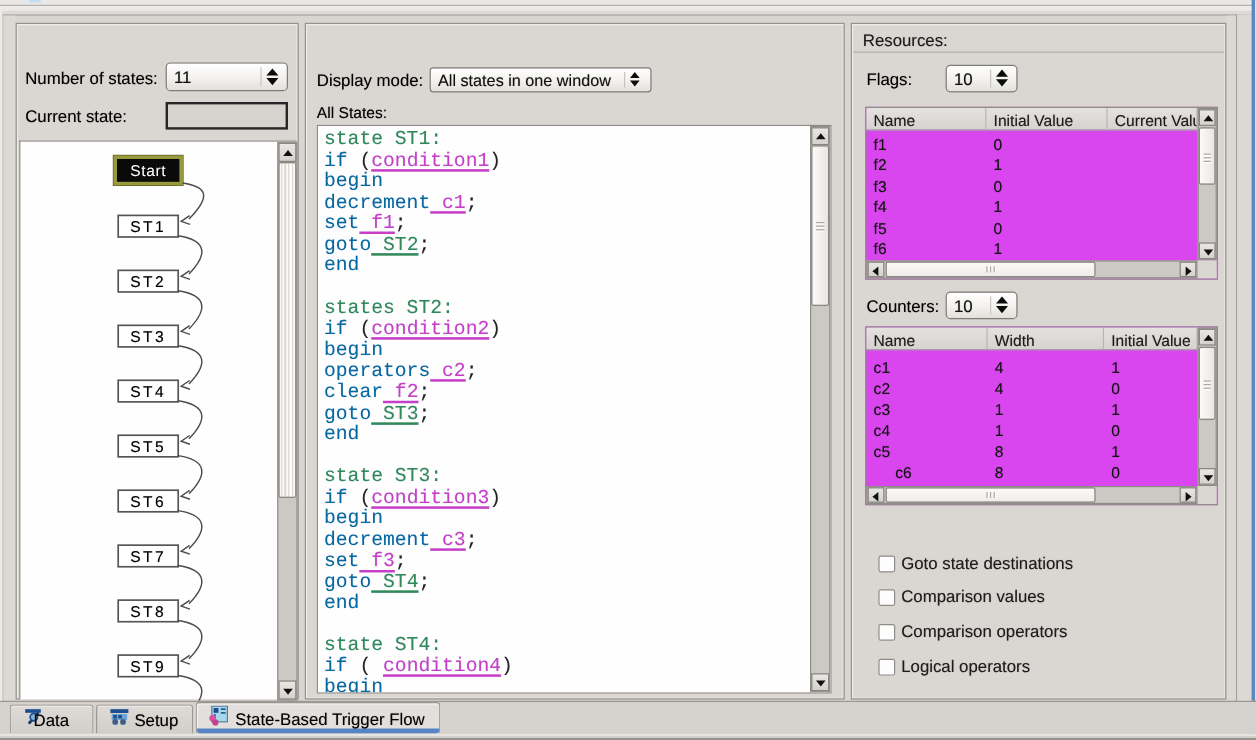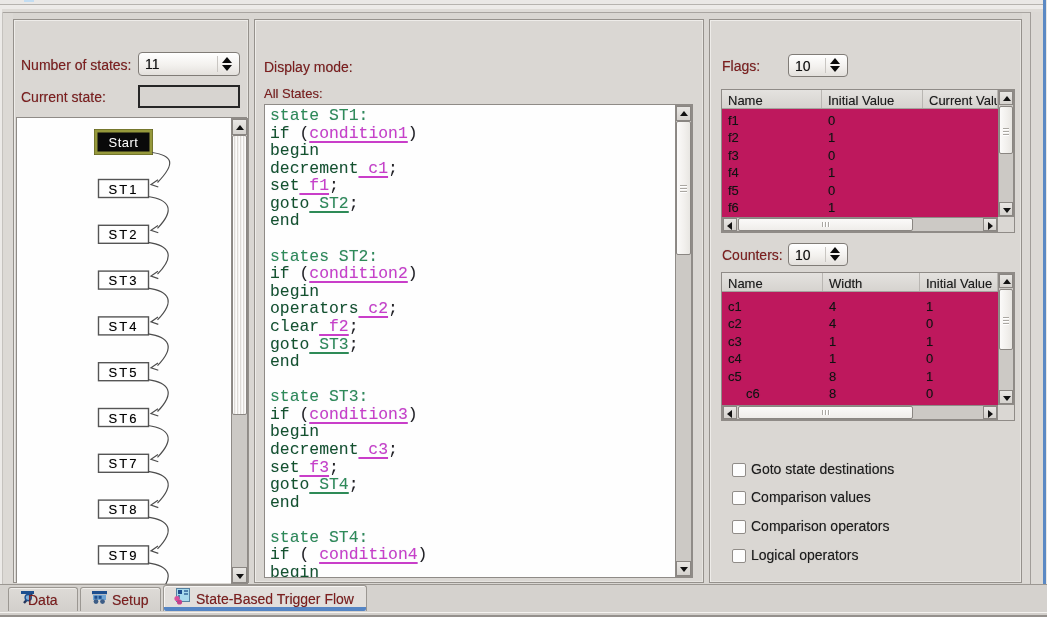--- a/index.html
+++ b/index.html
@@ -1,18 +1,18 @@
 <!DOCTYPE html>
 <html><head><meta charset="utf-8">
 <style>
 *{margin:0;padding:0;box-sizing:border-box}
 html,body{width:1047px;height:617px;overflow:hidden}
 body{position:relative;background:#d9d6d2;font-family:"Liberation Sans",sans-serif;text-shadow:0 0 0.7px rgba(45,45,45,0.5)}
 .a{position:absolute}
-.lbl{position:absolute;font-size:14px;color:#7f1d1d;white-space:nowrap}
+.lbl{position:absolute;font-size:14px;color:#000000;white-space:nowrap}
 .sm{font-size:13px}
 .panel{position:absolute;background:#dad7d3;border:1px solid #95918c;box-shadow:inset 1px 1px 0 #eeece9,inset -1px -1px 0 #e6e4e0}
 .hdr{position:absolute;left:1px;right:1px;top:1px;height:23px;border-bottom:1px solid #b2afab}
 .hdr span{position:absolute;left:8px;top:4px;font-size:14px;color:#1c1c1c}
 .spin{position:absolute;background:linear-gradient(#ffffff,#f3f1ee 55%,#e3e0dc);border:1px solid #807c77;border-radius:4px}
 .spin .tx{position:absolute;left:6px;top:50%;transform:translateY(-50%);font-size:14px;color:#111}
 .spin .sep{position:absolute;right:21px;top:3px;bottom:3px;width:1px;background:#c9c6c2}
 .ar{position:absolute;right:6px;width:12px}
 .tu{position:absolute;left:1px;width:0;height:0;border-left:5px solid transparent;border-right:5px solid transparent;border-bottom:6px solid #0a0a0a}
 .td{position:absolute;left:1px;width:0;height:0;border-left:5px solid transparent;border-right:5px solid transparent;border-top:6px solid #0a0a0a}
@@ -20,31 +20,31 @@
 .sbv{position:absolute;background:#ccc9c5;border:1px solid #8f8b87}
 .sbtn{position:absolute;background:linear-gradient(#e9e7e4,#d5d2ce);border:1px solid #8a8682}
 .sth{position:absolute;background:linear-gradient(90deg,#fbfaf9,#f1efec 60%,#e8e6e2);border:1px solid #8a8682;border-radius:2px}
 .sthh{position:absolute;background:linear-gradient(#fbfaf9,#efedea);border:1px solid #8a8682;border-radius:2px}
 .grip i{position:absolute;left:3px;right:3px;height:1px;background:#aaa7a2;box-shadow:0 1px 0 #fff}
 .griph i{position:absolute;top:3px;bottom:3px;width:1px;background:#aaa7a2;box-shadow:1px 0 0 #fff}
 .tri-u{position:absolute;width:0;height:0;border-left:4px solid transparent;border-right:4px solid transparent;border-bottom:5px solid #111}
 .tri-d{position:absolute;width:0;height:0;border-left:4px solid transparent;border-right:4px solid transparent;border-top:5px solid #111}
 .tri-l{position:absolute;width:0;height:0;border-top:4px solid transparent;border-bottom:4px solid transparent;border-right:5px solid #111}
 .tri-r{position:absolute;width:0;height:0;border-top:4px solid transparent;border-bottom:4px solid transparent;border-left:5px solid #111}
-.tbl{position:absolute;background:#be185d;border:1px solid #8f8b87}
+.tbl{position:absolute;background:#d946ef;border:1px solid #8f8b87}
 .thead{position:absolute;left:0;right:0;top:0;background:linear-gradient(#e4e2df,#d6d3cf);border-bottom:1px solid #a5a29e}
 .thc{position:absolute;top:0;bottom:0;border-right:1px solid #b9b6b2;font-size:13px;color:#1c1c1c}
 .thc span{position:absolute;left:6px;top:3px;white-space:nowrap}
 .trow{position:absolute;font-size:13px;color:#111;white-space:nowrap}
 .cbx{position:absolute;width:14px;height:14px;background:#fdfdfd;border:1px solid #908c88;border-radius:2px}
 .cblbl{position:absolute;font-size:14px;color:#1c1c1c;white-space:nowrap}
 .fs{position:absolute;border:1px solid #aeaba6}
 .fst{position:absolute;top:-9px;left:8px;background:#d8d5d1;padding:0 3px;font-size:13.5px;color:#1c1c1c;white-space:nowrap}
 pre.code{position:absolute;font-family:"Liberation Mono",monospace;font-size:16.4px;line-height:17.58px;color:#222;text-shadow:0 0 0.8px rgba(60,60,160,0.25)}
-.kg{color:#2e8b57}.kb{color:#14532d}.km{color:#c93ec9}
+.kg{color:#2e8b57}.kb{color:#0369a1}.km{color:#c93ec9}
 .un{text-decoration:underline;text-decoration-thickness:1.6px;text-underline-offset:2.5px}
 .tab{position:absolute;background:linear-gradient(#dedbd7,#d2cfcb);border:1px solid #9b9792;border-bottom:none;border-radius:3px 3px 0 0;box-shadow:inset 0 1px 0 #f0eeeb}
 </style></head><body>
 
 <div class="a" style="left:0;top:0;width:1047px;height:4px;background:#eae8e6"></div>
 <div class="a" style="left:24px;top:0;width:10px;height:2px;background:#c3ddf2"></div>
 <div class="a" style="left:0;top:4px;width:1047px;height:1px;background:#b6b3af"></div>
 <div class="a" style="left:0;top:5px;width:1047px;height:4px;background:#edebe9"></div>
 <div class="a" style="left:0;top:9px;width:1047px;height:3px;background:#dedbd7"></div>
 <div class="a" style="left:2px;top:12px;width:1041px;height:1px;background:#a8a4a0"></div>
@@ -117,20 +117,28 @@
         <i class="tri-u" style="left:3px;top:5px"></i>
       </div>
 <div class="sth" style="left:215px;top:17px;width:15px;height:280px;background:repeating-linear-gradient(90deg,#fcfbfa 0 1px,#dedbd7 1px 2px,#f3f1ef 2px 3px)"></div>
 <div class="sbtn" style="left:215px;top:449px;width:15px;height:16px">
         <i class="tri-d" style="left:3px;top:6px"></i>
       </div>
 </div>
 </div>
 <div class="panel" style="left:254px;top:19px;width:450px;height:564px">
 <div class="lbl" style="left:9px;top:39px">Display mode:</div>
+<div class="spin" style="left:103px;top:36px;width:185px;height:21px;border-radius:3px">
+      <span class="tx" style="font-size:13.5px">All states in one window</span>
+      <span class="sep"></span>
+      <span class="ar" style="top:3px;height:15px">
+        <i class="tu" style="top:0;border-left-width:4px;border-right-width:4px;border-bottom-width:5px"></i>
+        <i class="td" style="top:7px;border-left-width:4px;border-right-width:4px;border-top-width:5px"></i>
+      </span>
+    </div>
 <div class="lbl sm" style="left:9px;top:66px">All States:</div>
 <div class="wbox" style="left:9px;top:84px;width:429px;height:474px;overflow:hidden">
 <pre class="code" style="left:5px;top:2px"><span class="kg">state ST1:</span>
 <span class="kb">if </span><span>(</span><span class="km un">condition1</span><span>)</span>
 <span class="kb">begin</span>
 <span class="kb">decrement</span><span class="km un"> c1</span><span>;</span>
 <span class="kb">set</span><span class="km un"> f1</span><span>;</span>
 <span class="kb">goto</span><span class="kg un"> ST2</span><span>;</span>
 <span class="kb">end</span>
 
@@ -161,20 +169,23 @@
         <i style="top:63px"></i>
         <i style="top:66px"></i>
         <i style="top:69px"></i>
       </div>
 <div class="sbtn" style="left:411px;top:456px;width:15px;height:15px">
         <i class="tri-d" style="left:3px;top:5px"></i>
       </div>
 </div>
 </div>
 <div class="panel" style="left:709px;top:19px;width:313px;height:564px">
+<div class="hdr">
+      <span>Resources:</span>
+    </div>
 <div class="lbl" style="left:12px;top:38px">Flags:</div>
 <div class="spin" style="left:78px;top:34px;width:60px;height:23px">
       <span class="tx">10</span>
       <span class="sep"></span>
       <span class="ar" style="top:3px;height:16px">
         <i class="tu" style="top:0"></i>
         <i class="td" style="top:8px"></i>
       </span>
     </div>
 <div class="tbl" style="left:11px;top:69px;width:294px;height:144px">

